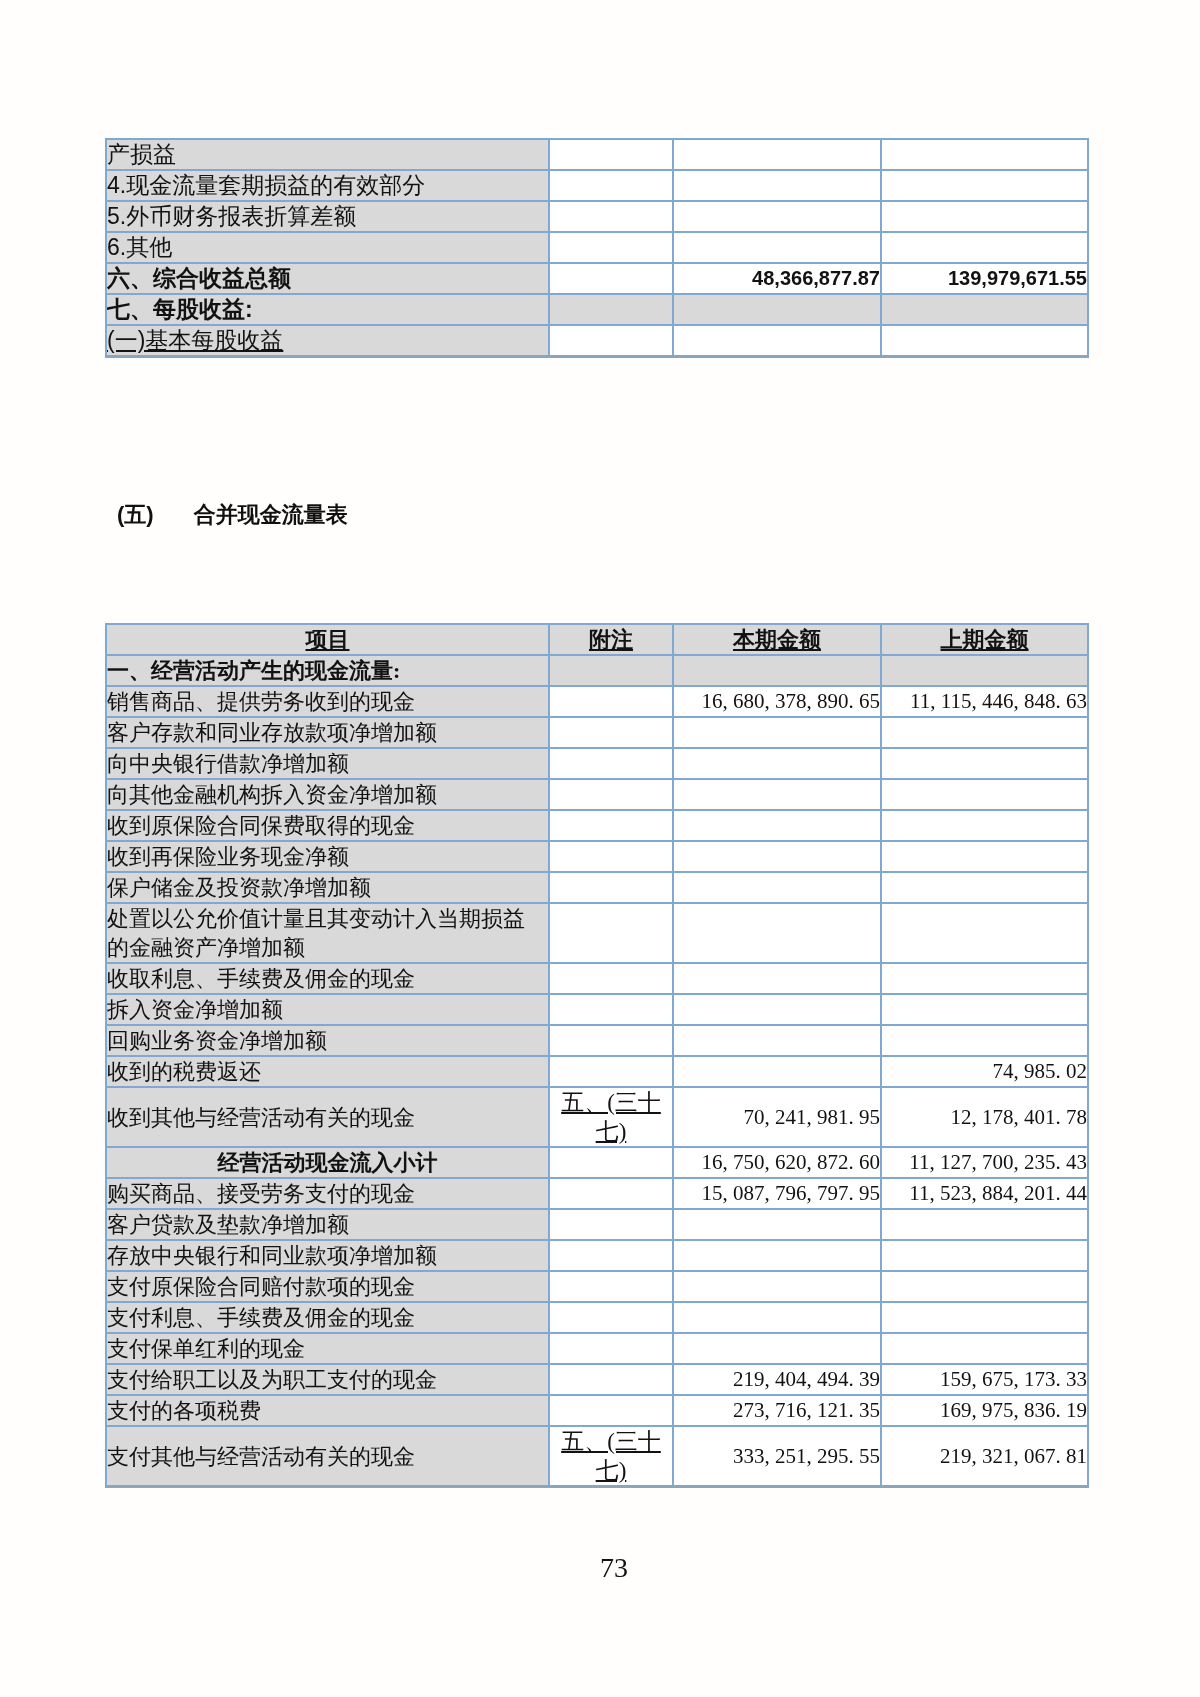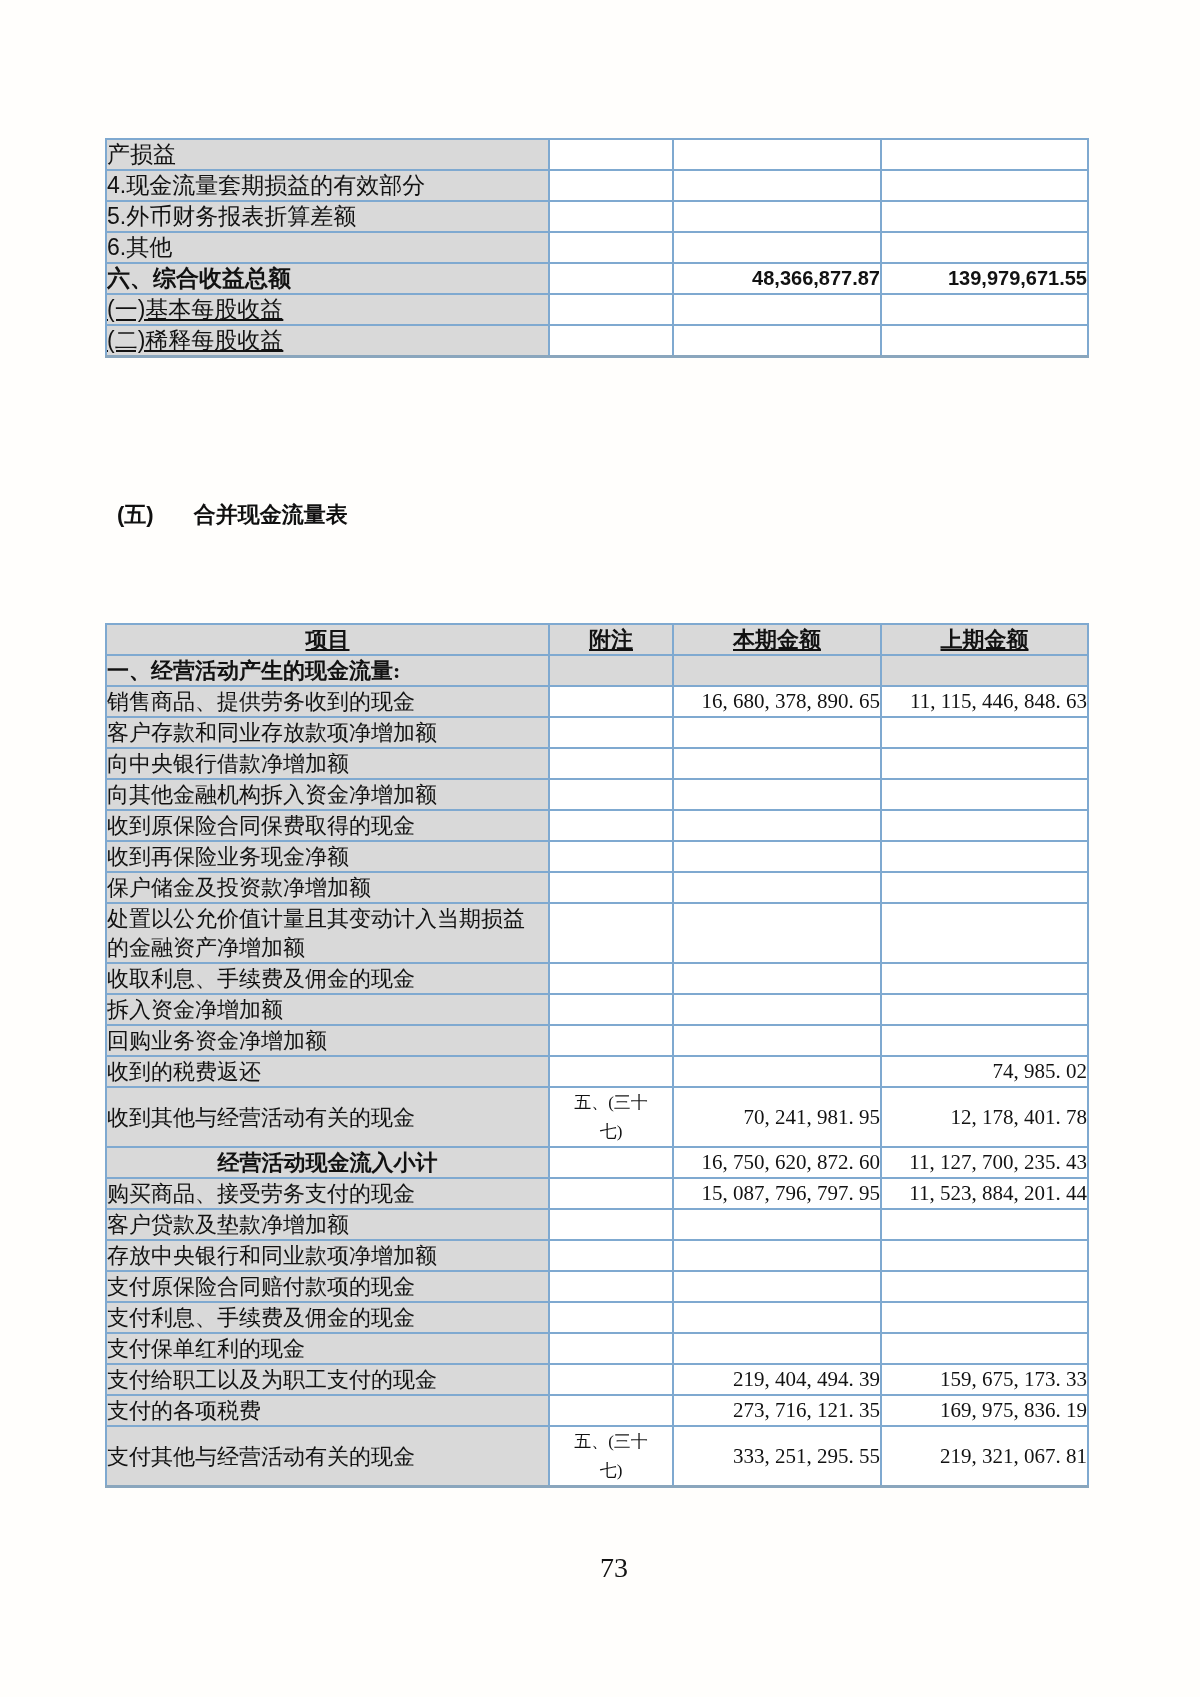--- a/index.html
+++ b/index.html
@@ -40,23 +40,24 @@
   }
   .tbl-top .cell-item{font-size:23px;}
   .indent{padding-left:20px;text-decoration:underline;}
   .bold{font-weight:bold;}
   .center{text-align:center;}
 
   
   .cell-note{
     background:#ffffff;
     text-align:center;
-    font-size:17px;
+    font-size:23px;
     line-height:29px;
     white-space:pre-line;
+    text-decoration:underline;
   }
   
   .cell-num{
     background:#ffffff;
     text-align:right;
     padding:1px 8px;
     font-size:21px;
     line-height:29px;
     white-space:nowrap;
   }
@@ -142,28 +143,28 @@
           <td class="cell-note"></td>
           <td class="cell-num"></td>
           <td class="cell-num"></td>
         </tr>
         <tr>
           <td class="cell-item bold">六、综合收益总额</td>
           <td class="cell-note"></td>
           <td class="cell-num bold">48,366,877.87</td>
           <td class="cell-num bold">139,979,671.55</td>
         </tr>
+        <tr class="row-section">
+          <td class="cell-item">七、每股收益:</td>
+          <td class="cell-note"></td>
+          <td class="cell-num"></td>
+          <td class="cell-num"></td>
+        </tr>
         <tr>
           <td class="cell-item indent">(一)基本每股收益</td>
-          <td class="cell-note"></td>
-          <td class="cell-num"></td>
-          <td class="cell-num"></td>
-        </tr>
-        <tr>
-          <td class="cell-item indent">(二)稀释每股收益</td>
           <td class="cell-note"></td>
           <td class="cell-num"></td>
           <td class="cell-num"></td>
         </tr>
       </tbody>
   </table>
 
   <div class="heading">
     <span class="idx">(五)</span><span>合并现金流量表</span>
   </div>

